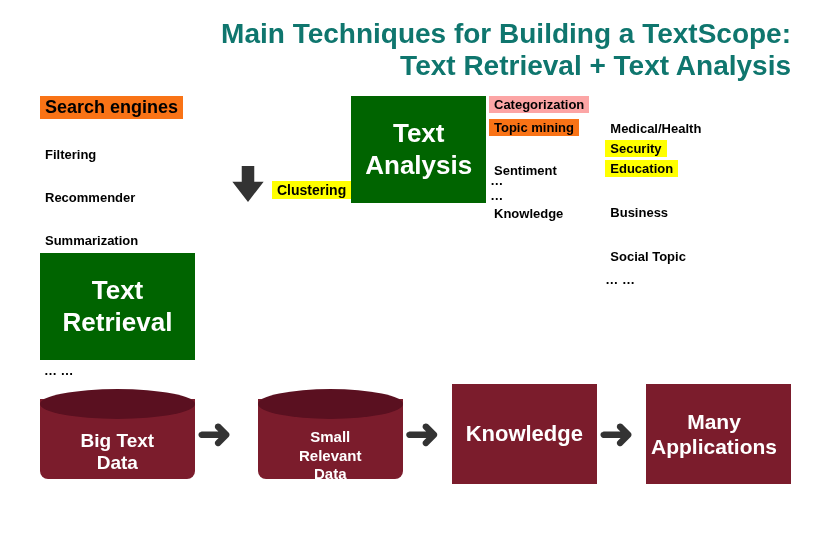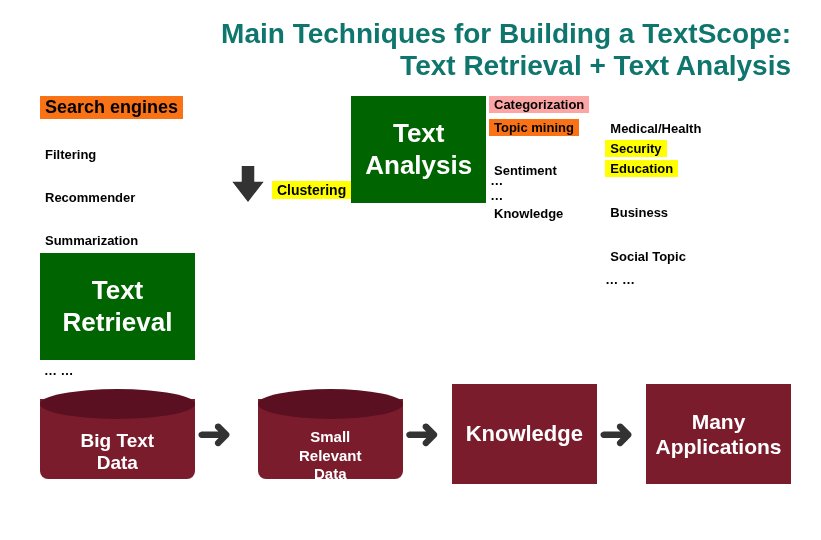--- a/index.html
+++ b/index.html
@@ -238,21 +238,21 @@
       background: #7b1c2c;
       color: #fff;
       font-size: 21px;
       font-weight: 900;
       text-align: center;
       padding: 20px 14px;
       width: 145px;
       height: 100px;
       display: flex;
       align-items: center;
-      justify-content: center;
+      justify-content: flex-end;
       margin-left: 10px;
       line-height: 1.2;
     }
 
     
     .categ-label {
       background: #fca5a5;
       font-size: 13px;
       font-weight: 700;
       padding: 1px 5px;

